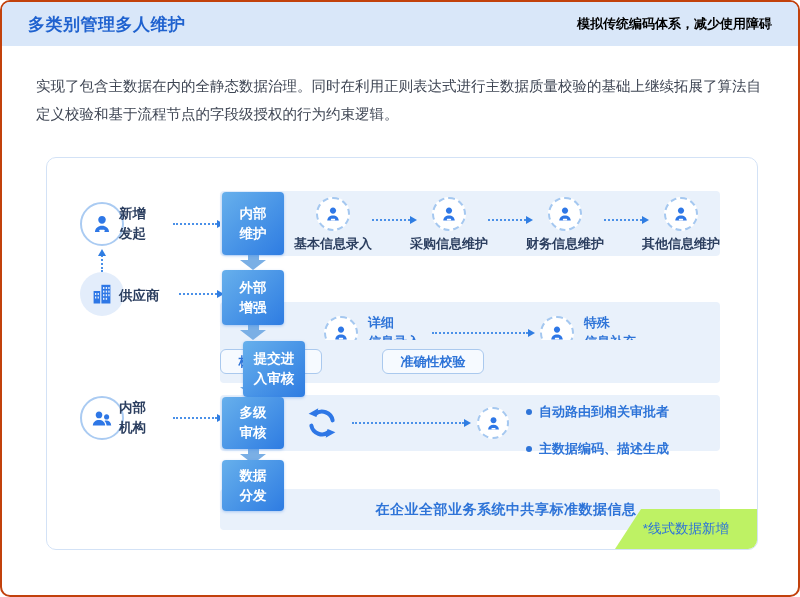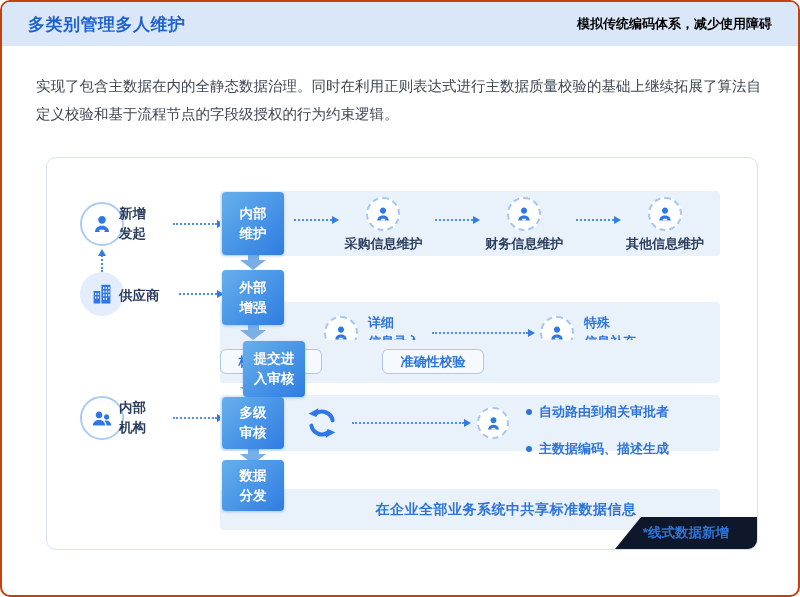--- a/index.html
+++ b/index.html
@@ -88,24 +88,24 @@
   .sync { width:34px; height:34px; flex:none; }
   .r4arrow { width:112px; flex:none; }
   .bullets { display:flex; flex-direction:column; gap:5px; margin-left:4px; }
   .bullets .b { display:flex; align-items:center; color:#2e74d8; font-size:13px; font-weight:600; white-space:nowrap;margin-top:14px; }
   .bullets .b::before { content:""; width:6px; height:6px; border-radius:50%;
                         background:#2e74d8; margin-right:7px; flex:none; }
 
   .row5-inner { justify-content:center; padding-left:72px; }
   .row5 .share-text { color:#2e74d8; font-size:14px; font-weight:bold; letter-spacing:.5px; }
 
-  .badge { position:absolute; right:0; bottom:0; width:142px; height:32px;
-           background:#0f172a; clip-path:polygon(26px 0,100% 0,100% 100%,0 100%);
+  .badge { position:absolute; right:0; bottom:0; width:142px; height:40px;
+           background:#bef264; clip-path:polygon(26px 0,100% 0,100% 100%,0 100%);
            display:flex; align-items:center; justify-content:center;
-           color:#2e74d8; font-size:13.5px; font-weight:bold; }
+           color:#2e74d8; font-size:13.5px; font-weight:normal; }
 
   .icon-blue { color:#2e77e6; }
   svg.ic { display:block; }
 </style>
 </head>
 <body>
 
 <svg width="0" height="0" style="position:absolute">
   <symbol id="i-user" viewBox="0 0 24 24">
     <path fill="currentColor" d="M12 3.2c2.4 0 4.1 1.8 4.1 4.2S14.4 11.8 12 11.8 7.9 9.8 7.9 7.4 9.6 3.2 12 3.2z"></path>
@@ -181,20 +181,28 @@
     <div class="actor-label" style="top:240px;">内部
 机构</div>
 
     <div class="da abs" style="left:126px;top:65px;width:44px;"></div>
     <div class="da abs" style="left:132px;top:135px;width:38px;"></div>
     <div class="da abs" style="left:126px;top:259px;width:44px;"></div>
     <div class="ua" style="left:54px;top:94px;height:20px;"></div>
 
     <div class="row row1">
       <div class="row-inner row1-inner">
+        <div class="r1item">
+          <span class="dashed-circle dc34">
+              <svg class="ic icon-blue" width="18" height="18">
+                <use href="#i-user"></use>
+              </svg>
+            </span>
+          <span class="lbl">基本信息录入</span>
+        </div>
         <div class="da r1arrow"></div>
         <div class="r1item">
           <span class="dashed-circle dc34">
               <svg class="ic icon-blue" width="18" height="18">
                 <use href="#i-user"></use>
               </svg>
             </span>
           <span class="lbl">采购信息维护</span>
         </div>
         <div class="da r1arrow"></div>

